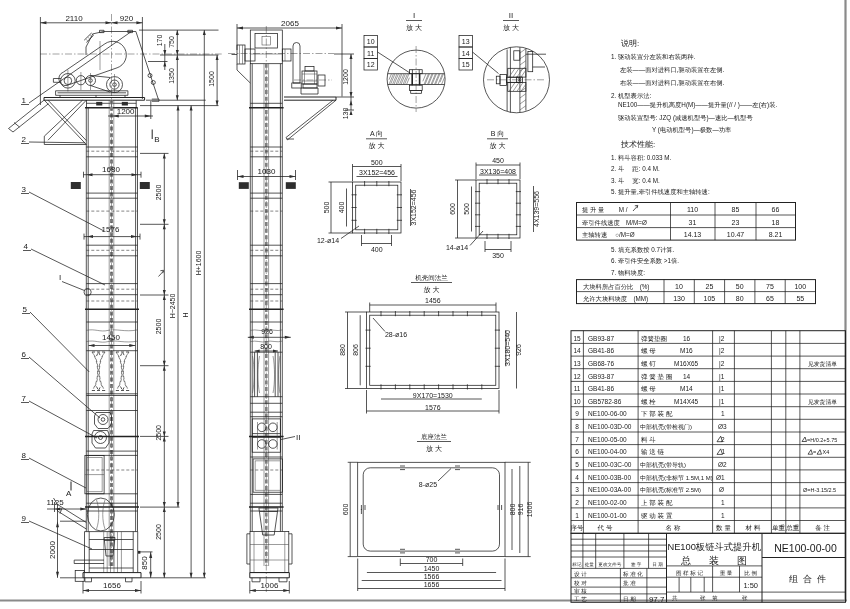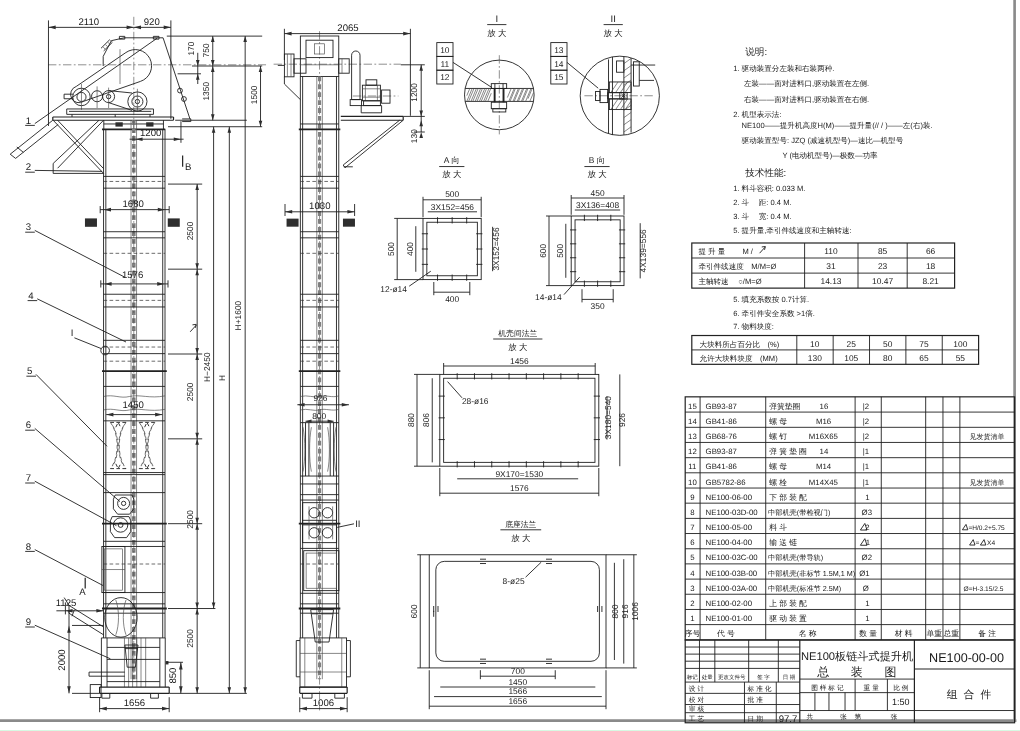--- a/index.html
+++ b/index.html
@@ -1,16 +1,16 @@
 <!DOCTYPE html>
 <html><head>
 <meta charset="utf-8">
 <style>
   html,body{margin:0;padding:0;background:#fff;}
-  #sheet{width:850px;height:609px;position:relative;background:#86efac;overflow:hidden;}
+  #sheet{width:850px;height:609px;position:relative;background:#f97316;overflow:hidden;}
   svg{position:absolute;top:0;left:0;}
   text{font-family:"Liberation Sans",sans-serif;fill:#1a1a1a;}
   .ln{stroke:#1f1f1f;stroke-width:0.75;fill:none;}
   .lt{stroke:#222;stroke-width:1.5;fill:none;}
   .lm{stroke:#222;stroke-width:1.0;fill:none;}
   .thin{stroke:#4a4a4a;stroke-width:0.55;fill:none;}
   .cl{stroke:#444;stroke-width:0.5;fill:none;stroke-dasharray:7 2 1.5 2;}
   .dsh{stroke:#333;stroke-width:0.6;fill:none;stroke-dasharray:3 2;}
   .d7{font-size:7px;}
   .d8{font-size:8px;}

